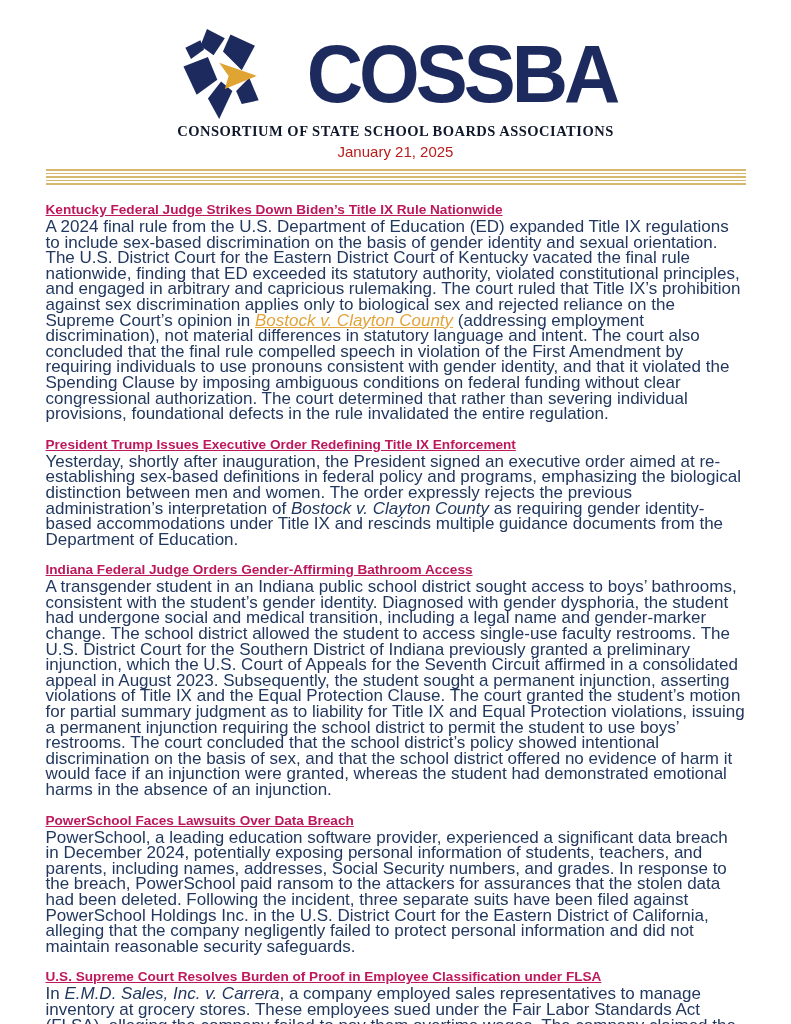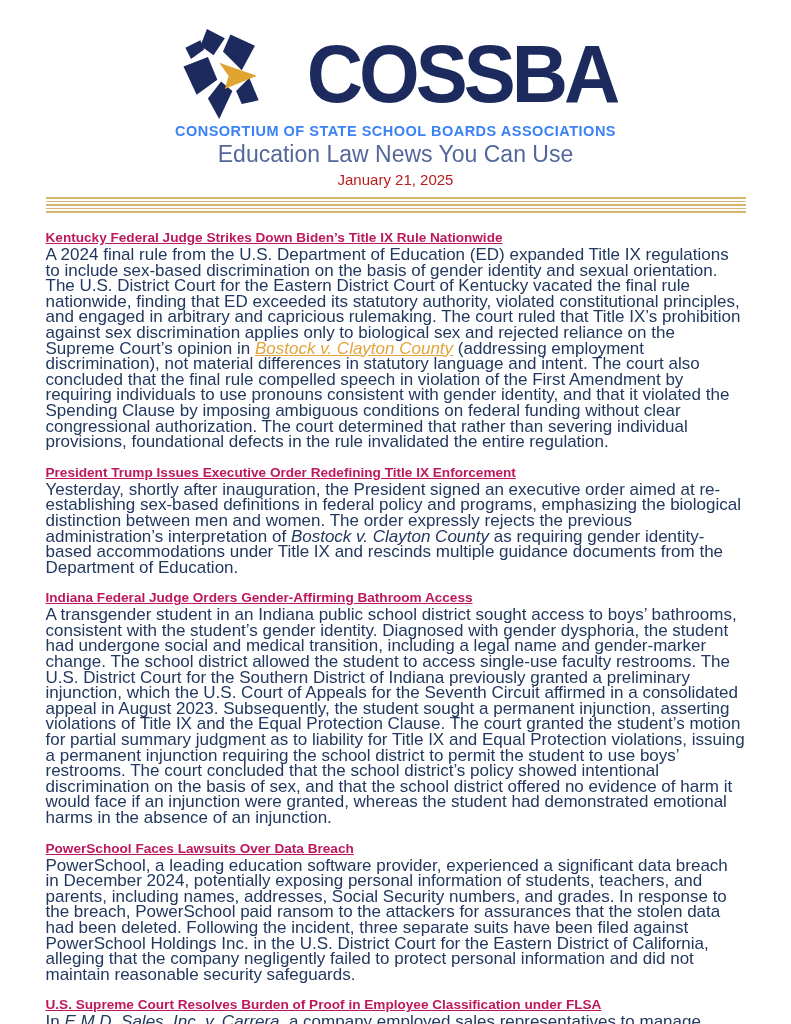--- a/index.html
+++ b/index.html
@@ -33,21 +33,22 @@
     letter-spacing: -4px;
     color: #1d2a5e;
     line-height: 1;
     transform: scaleY(1.05);
   }
   .tagline {
     margin-top: 2px;
     font-size: 14.5px;
     font-weight: 700;
     letter-spacing: 0.5px;
-    color: #3b82f6;
+    color: #0f172a;
+    font-family: Liberation Serif, serif;
   }
   .report-title {
     margin-top: 6px;
     font-size: 42px;
     font-weight: 800;
     color: #2c479d;
     letter-spacing: -1px;
   }
   .report-subtitle {
     margin-top: 2px;
@@ -119,21 +120,20 @@
           <polygon points="28,76 42,58 54,68 40,98"></polygon>
 
           <polygon points="58,68 72,54 82,78 64,82"></polygon>
         </g>
 
         <polygon fill="#e0a433" points="40,38 80,52 46,66 50,52"></polygon>
       </svg>
       <div class="wordmark">COSSBA</div>
     </div>
     <div class="tagline">CONSORTIUM OF STATE SCHOOL BOARDS ASSOCIATIONS</div>
-    <div class="report-subtitle">Education Law News You Can Use</div>
     <div class="report-date">January 21, 2025</div>
   </header>
 
   <div class="rule-stack"></div>
 
   <main class="articles">
 
   <article class="article"><a class="article-heading" href="#">Kentucky Federal Judge Strikes Down Biden’s Title IX Rule Nationwide</a><p class="article-body"><span>A 2024 final rule from the U.S. Department of Education (ED) expanded Title IX regulations to include sex-based discrimination on the basis of gender identity and sexual orientation. The U.S. District Court for the Eastern District Court of Kentucky vacated the final rule nationwide, finding that ED exceeded its statutory authority, violated constitutional principles, and engaged in arbitrary and capricious rulemaking. The court ruled that Title IX’s prohibition against sex discrimination applies only to biological sex and rejected reliance on the Supreme Court’s opinion in </span><a class="inline-link" href="#">Bostock v. Clayton County</a><span> (addressing employment discrimination), not material differences in statutory language and intent. The court also concluded that the final rule compelled speech in violation of the First Amendment by requiring individuals to use pronouns consistent with gender identity, and that it violated the Spending Clause by imposing ambiguous conditions on federal funding without clear congressional authorization. The court determined that rather than severing individual provisions, foundational defects in the rule invalidated the entire regulation.</span></p></article>
       <article class="article"><a class="article-heading" href="#">President Trump Issues Executive Order Redefining Title IX Enforcement</a><p class="article-body"><span>Yesterday, shortly after inauguration, the President signed an executive order aimed at re-establishing sex-based definitions in federal policy and programs, emphasizing the biological distinction between men and women. The order expressly rejects the previous administration’s interpretation of </span><em>Bostock v. Clayton County</em><span> as requiring gender identity-based accommodations under Title IX and rescinds multiple guidance documents from the Department of Education.</span></p></article>
       <article class="article"><a class="article-heading" href="#">Indiana Federal Judge Orders Gender-Affirming Bathroom Access</a><p class="article-body"><span>A transgender student in an Indiana public school district sought access to boys’ bathrooms, consistent with the student’s gender identity. Diagnosed with gender dysphoria, the student had undergone social and medical transition, including a legal name and gender-marker change. The school district allowed the student to access single-use faculty restrooms. The U.S. District Court for the Southern District of Indiana previously granted a preliminary injunction, which the U.S. Court of Appeals for the Seventh Circuit affirmed in a consolidated appeal in August 2023. Subsequently, the student sought a permanent injunction, asserting violations of Title IX and the Equal Protection Clause. The court granted the student’s motion for partial summary judgment as to liability for Title IX and Equal Protection violations, issuing a permanent injunction requiring the school district to permit the student to use boys’ restrooms. The court concluded that the school district’s policy showed intentional discrimination on the basis of sex, and that the school district offered no evidence of harm it would face if an injunction were granted, whereas the student had demonstrated emotional harms in the absence of an injunction.</span></p></article>

